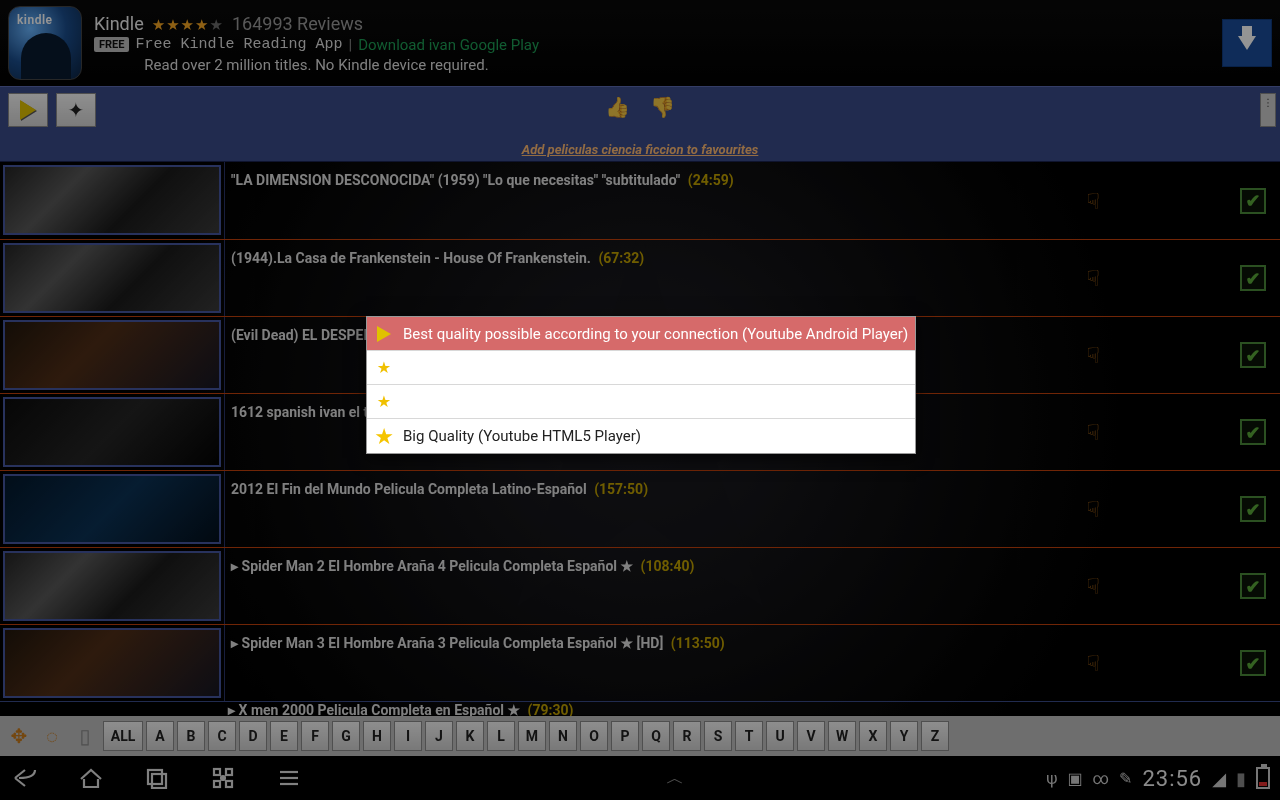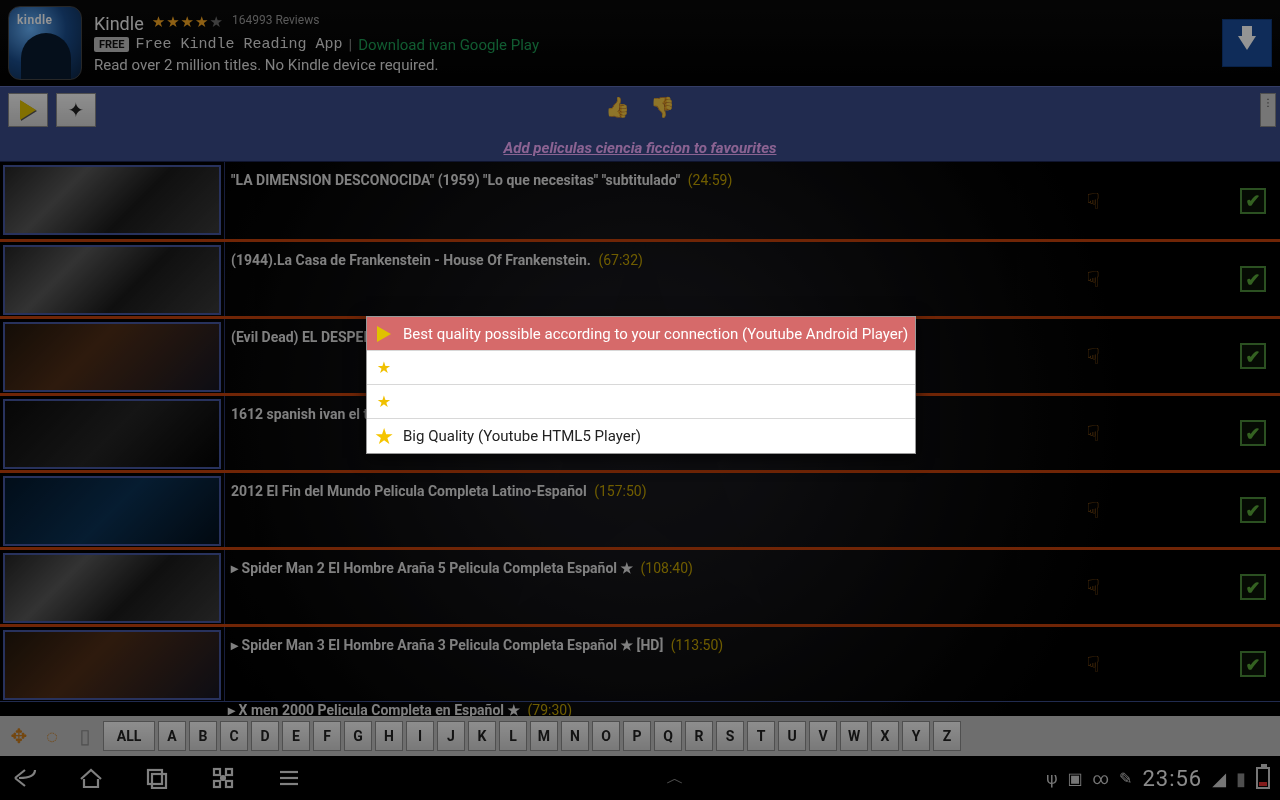--- a/index.html
+++ b/index.html
@@ -8,71 +8,71 @@
 
   
   .dim-overlay { position:absolute; inset:0; background:rgba(0,0,0,0.42); z-index:30; pointer-events:none;}
 
   
   .ad { position:absolute; top:0; left:0; right:0; height:86px; background: linear-gradient(#0a0a0a,#020202); display:flex; align-items:center; padding:6px 8px; gap:12px; z-index:5;}
   .ad-icon { width:74px; height:74px; border-radius:12px; background:radial-gradient(circle at 30% 30%, #6ab6ff 0%, #1b4d8c 50%, #0b2342 100%); border:1px solid #444; position:relative; overflow:hidden;}
   .ad-icon::after{content:"kindle"; position:absolute; top:6px; left:8px; font-size:12px; font-weight:600; color:#fff; letter-spacing:0.5px;}
   .ad-icon::before{content:""; position:absolute; bottom:-4px; left:12px; width:50px; height:50px; background:#0a1b30; border-radius:50% 50% 0 0; }
   .ad-text { display:flex; flex-direction:column; gap:2px; }
-  .ad-row1 { display:flex; align-items:flex-start; gap:8px; }
+  .ad-row1 { display:flex; align-items:flex-end; gap:8px; }
   .ad-title { font-size:18px; color:#eee; }
   .stars { color:#f5a623; font-size:15px; letter-spacing:1px; }
   .stars .dim { color:#6b6b6b; }
-  .ad-reviews { color:#9a9a9a; font-size:12px; }
+  .ad-reviews { color:#9a9a9a; font-size:18px; }
   .ad-row2 { display:flex; align-items:center; gap:6px; font-size:15px;}
   .free-badge { background:#bdbdbd; color:#111; font-size:11px; font-weight:700; padding:1px 5px; border-radius:2px;}
   .ad-sub { color:#ddd;font-family:Liberation Mono, monospace; }
   .ad-pipe { color:#888; }
   .ad-link { color:#1e9e55; }
-  .ad-row3 { color:#ddd; font-size:15px; }
+  .ad-row3 { color:#ddd; font-size:15px;text-align:center; }
   .dl-btn { margin-left:auto; width:50px; height:48px; background:#1b4d99; display:flex; align-items:center; justify-content:center; border:1px solid #0e3a7d;}
   .dl-arrow { width:0; height:0; border-left:9px solid transparent; border-right:9px solid transparent; border-top:14px solid #fff; position:relative;}
   .dl-arrow::before{content:""; position:absolute; top:-24px; left:-5px; width:10px; height:12px; background:#fff;}
 
   
   .toolbar { position:absolute; top:86px; left:0; right:0; height:76px; background:#3a4a88; border-top:1px solid #5a6ab0; border-bottom:1px solid #1a2450; z-index:4;}
   .tb-btn { position:absolute; top:6px; width:40px; height:34px; background:linear-gradient(#f6f6f6,#d4d4d4); border:1px solid #888; display:flex; align-items:center; justify-content:center;}
   .tb-play { left:8px; }
   .tb-play .tri { width:0;height:0;border-left:16px solid #e0c200;border-top:10px solid transparent;border-bottom:10px solid transparent; filter:drop-shadow(1px 1px 0 #555);}
   .tb-shuffle { left:56px; font-size:20px; color:#222; }
   .thumb-row { position:absolute; top:8px; left:0; right:0; display:flex; justify-content:center; gap:20px;}
   .thumb { font-size:20px; filter:grayscale(0.2);}
-  .fav-link { position:absolute; bottom:4px; left:0; right:0; text-align:center; color:#f0abfc; font-style:italic; font-weight:bold; text-decoration:underline; font-size:15px;}
+  .fav-link { position:absolute; bottom:4px; left:0; right:0; text-align:center; color:#fdba74; font-style:italic; font-weight:bold; text-decoration:underline; font-size:13px;}
   .tb-dots { position:absolute; right:4px; top:6px; width:16px; height:34px; background:#ccc; border:1px solid #888; display:flex; justify-content:center;}
   .tb-dots span{ margin-top:3px; font-size:10px; color:#444;}
 
   
   .list { position:absolute; top:162px; left:0; right:0; bottom:85px; z-index:3; background:#000;}
   .bg-star { position:absolute; inset:0; background: radial-gradient(circle at 50% 45%, rgba(50,50,60,0.9) 0%, rgba(10,10,10,0.9) 55%, #000 70%); opacity:0.7;}
   .bg-star::after{ content:"★"; position:absolute; left:50%; top:48%; transform:translate(-50%,-50%); font-size:520px; color:#1e1e24; opacity:0.35;}
   .rows { position:relative; }
-  .row { height:77px; border-top:3px solid #c2410c; display:flex; position:relative;}
+  .row { height:77px; border-top:1px solid #c2410c; display:flex; position:relative;}
   .row:first-child{border-top:none;}
   .thumb-box { width:218px; height:70px; margin:3px; border:2px solid #4556a0; background:#111; position:relative; overflow:hidden;}
   .thumb-box.bw::after{content:""; position:absolute; inset:0; background:linear-gradient(135deg,#333 0%, #888 30%, #222 60%, #555 100%); opacity:0.6;}
   .thumb-box.color::after{content:""; position:absolute; inset:0; background:linear-gradient(135deg,#2a1a0a 0%, #6b3a1a 40%, #1a1a2a 100%); opacity:0.7;}
   .thumb-box.blue::after{content:""; position:absolute; inset:0; background:linear-gradient(135deg,#001a33 0%, #0a3a66 50%, #001020 100%); opacity:0.8;}
   .thumb-box.dark::after{content:""; position:absolute; inset:0; background:linear-gradient(135deg,#0a0a0a 0%, #2a2a2a 50%, #000 100%); opacity:0.8;}
   .row-body { flex:1; padding:8px 10px 0 6px; border-left:1px solid #2a356a; position:relative;}
   .row-title { font-size:14px; color:#ddd; font-weight:bold;}
-  .row-dur { color:#c0a000; font-weight:normal; margin-left:4px;}
+  .row-dur { color:#c0a000; font-weight:bold; margin-left:4px;}
   .tap-icon { position:absolute; right:180px; top:50%; transform:translateY(-50%); font-size:22px; color:#b06a1a; opacity:0.9;}
   .check { position:absolute; right:14px; top:50%; transform:translateY(-50%); width:26px; height:26px; border:2px solid #4a8a3a; display:flex; align-items:center; justify-content:center; color:#5aaa3a; font-size:18px; font-weight:bold; background:rgba(30,50,20,0.4);}
   .row-partial{ height:36px; overflow:hidden; border-top:1px solid #3a4a88; padding-left:228px; font-size:14px; color:#ddd; font-weight:bold;}
 
   
   .az-bar { position:absolute; bottom:44px; left:0; right:0; height:40px; background:#bdbdbd; display:flex; align-items:center; padding:0 4px; gap:3px; z-index:6;}
   .az-icon { width:30px; height:30px; display:flex; align-items:center; justify-content:center; font-size:20px; color:#c97a1a;}
   .az-btn { height:30px; background:linear-gradient(#f4f4f4,#d0d0d0); border:1px solid #888; font-size:14px; font-weight:bold; color:#222; display:flex; align-items:center; justify-content:center; cursor:pointer; }
-  .az-all { width:52px; }
+  .az-all { width:40px; }
   .az-l { width:28px; }
 
   
   .navbar { position:absolute; bottom:0; left:0; right:0; height:44px; background:#000; display:flex; align-items:center; padding:0 10px; z-index:7;}
   .nav-left { display:flex; gap:36px; align-items:center; color:#ddd; font-size:22px;}
   .nav-center { flex:1; display:flex; justify-content:center; color:#888; font-size:18px;}
   .nav-right { display:flex; align-items:center; gap:10px; color:#ccc;}
   .clock { font-size:22px; color:#eee; letter-spacing:1px;}
   .nav-ico { font-size:16px; }
   .wifi { font-size:18px; }
@@ -154,21 +154,21 @@
       <div class="row">
         <div class="thumb-box dark"></div>
         <div class="row-body"><span class="row-title"><span>1612 spanish ivan el ter</span> <span class="row-dur"></span></span><span class="tap-icon">☟</span><span class="check">✔</span></div>
       </div>
       <div class="row">
         <div class="thumb-box blue"></div>
         <div class="row-body"><span class="row-title"><span>2012 El Fin del Mundo Pelicula Completa Latino-Español</span> <span class="row-dur">(157:50)</span></span><span class="tap-icon">☟</span><span class="check">✔</span></div>
       </div>
       <div class="row">
         <div class="thumb-box bw"></div>
-        <div class="row-body"><span class="row-title">▸ <span>Spider Man 2 El Hombre Araña 5 Pelicula Completa Español ★</span> <span class="row-dur">(108:40)</span></span><span class="tap-icon">☟</span><span class="check">✔</span></div>
+        <div class="row-body"><span class="row-title">▸ <span>Spider Man 2 El Hombre Araña 4 Pelicula Completa Español ★</span> <span class="row-dur">(108:40)</span></span><span class="tap-icon">☟</span><span class="check">✔</span></div>
       </div>
       <div class="row">
         <div class="thumb-box color"></div>
         <div class="row-body"><span class="row-title">▸ <span>Spider Man 3 El Hombre Araña 3 Pelicula Completa Español ★ [HD]</span> <span class="row-dur">(113:50)</span></span><span class="tap-icon">☟</span><span class="check">✔</span></div>
       </div>
       <div class="row-partial">▸ <span>X men 2000 Pelicula Completa en Español ★</span> <span class="row-dur">(79:30)</span></div>
     </div>
 </div>
 
 <div class="az-bar">

